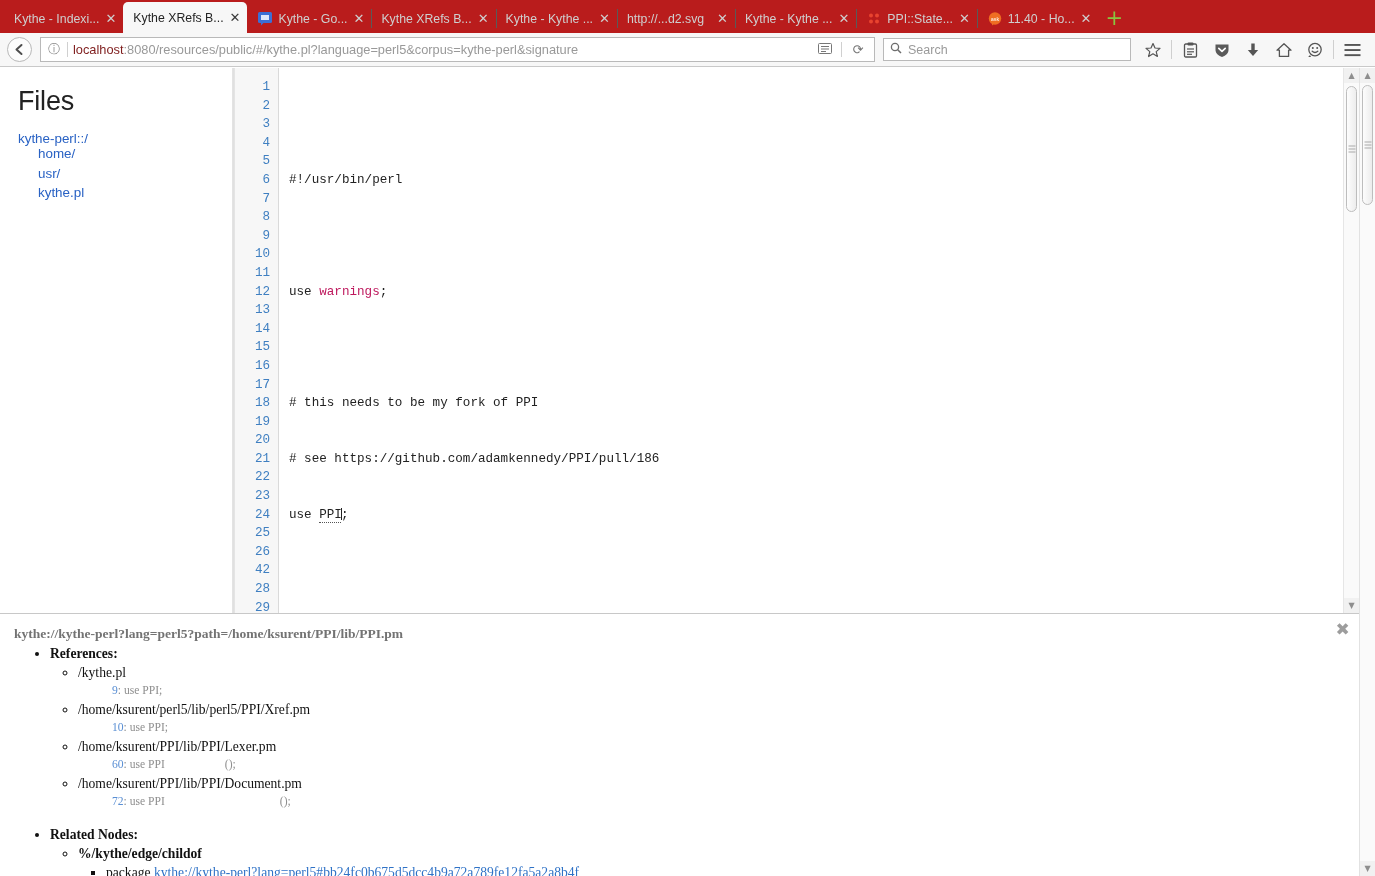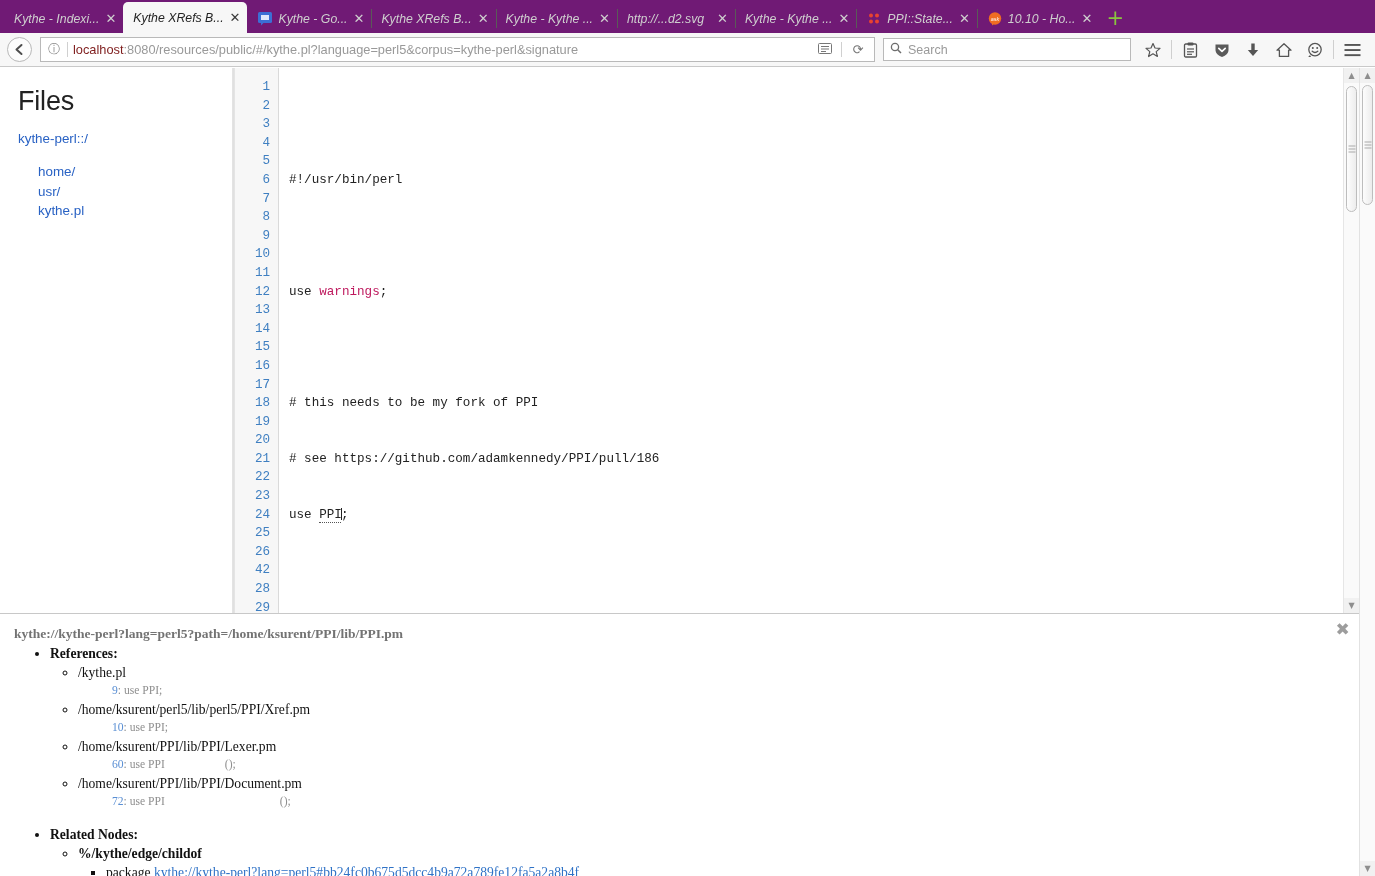--- a/index.html
+++ b/index.html
@@ -7,25 +7,24 @@
     width: 1375px; height: 876px;
     overflow: hidden;
     font-family: "Liberation Sans", sans-serif;
     background: #fff;
   }
 
   
   .browser { width: 1375px; height: 876px; position: relative; }
 
   .tabbar {
-    height: 33px; background: #701a75;
+    height: 33px; background: #b91c1c;
     display: flex; align-items: flex-end;
     padding-left: 4px;
     position: relative;
-    font-style: italic;
   }
   .tab {
     height: 29px;
     display: flex; align-items: center;
     padding: 0 7px 0 10px;
     color: #cfcfcf; font-size: 12.3px;
     position: relative;
     max-width: 132px; min-width: 118px;
     white-space: nowrap;
   }
@@ -117,21 +116,21 @@
     background: #fff; border-right: 1px solid #e3e3e3;
     overflow: hidden;
   }
   .files-title {
     font-size: 27px; color: #222; font-weight: normal;
     padding-left: 18px; margin-bottom: 14px; letter-spacing: -.2px;
   }
   .tree { list-style: none; padding-left: 18px; font-size: 13.4px; }
   .tree li { margin-bottom: 4.5px; }
   .tree a { color: #2962c4; text-decoration: none; }
-  .tree .sub { list-style: none; padding-left: 20px; margin-top: 18px; }
+  .tree .sub { list-style: none; padding-left: 20px; margin-top: 0; }
 
   .code-pane {
     flex: 1 1 auto; position: relative; background: #fff;
     border: 1px solid #e0e0e0; border-right: none; border-top: none;
     border-bottom: none;
     overflow: hidden;
   }
   .code-scroll-area {
     position: absolute; top: 0; left: 0; right: 16px; bottom: 0;
     overflow: hidden; background: #fff;
@@ -301,21 +300,21 @@
     </div>
 
     <div class="tab">
       <span class="tab-fav">
         <svg width="14" height="14" viewBox="0 0 14 14">
             <circle cx="7" cy="6.5" r="6.2" fill="#ef6d22"></circle>
             <path d="M4 11 L4 13.6 L7 11 Z" fill="#ef6d22"></path>
             <text x="7" y="9" font-size="5.4" fill="#fff" text-anchor="middle" font-family="Liberation Sans, sans-serif">ask</text>
           </svg>
       </span>
-      <span class="tab-label">10.10 - Ho...</span>
+      <span class="tab-label">11.40 - Ho...</span>
       <span class="tab-close">✕</span>
     </div>
 
     <div class="newtab">+</div>
   </div>
 
   <div class="navbar">
     <div class="backbtn">
       <svg width="13" height="13" viewBox="0 0 13 13">
           <path d="M8.5 2 L3.5 6.5 L8.5 11" stroke="#4d4d4d" stroke-width="2" fill="none" stroke-linecap="round" stroke-linejoin="round"></path>

